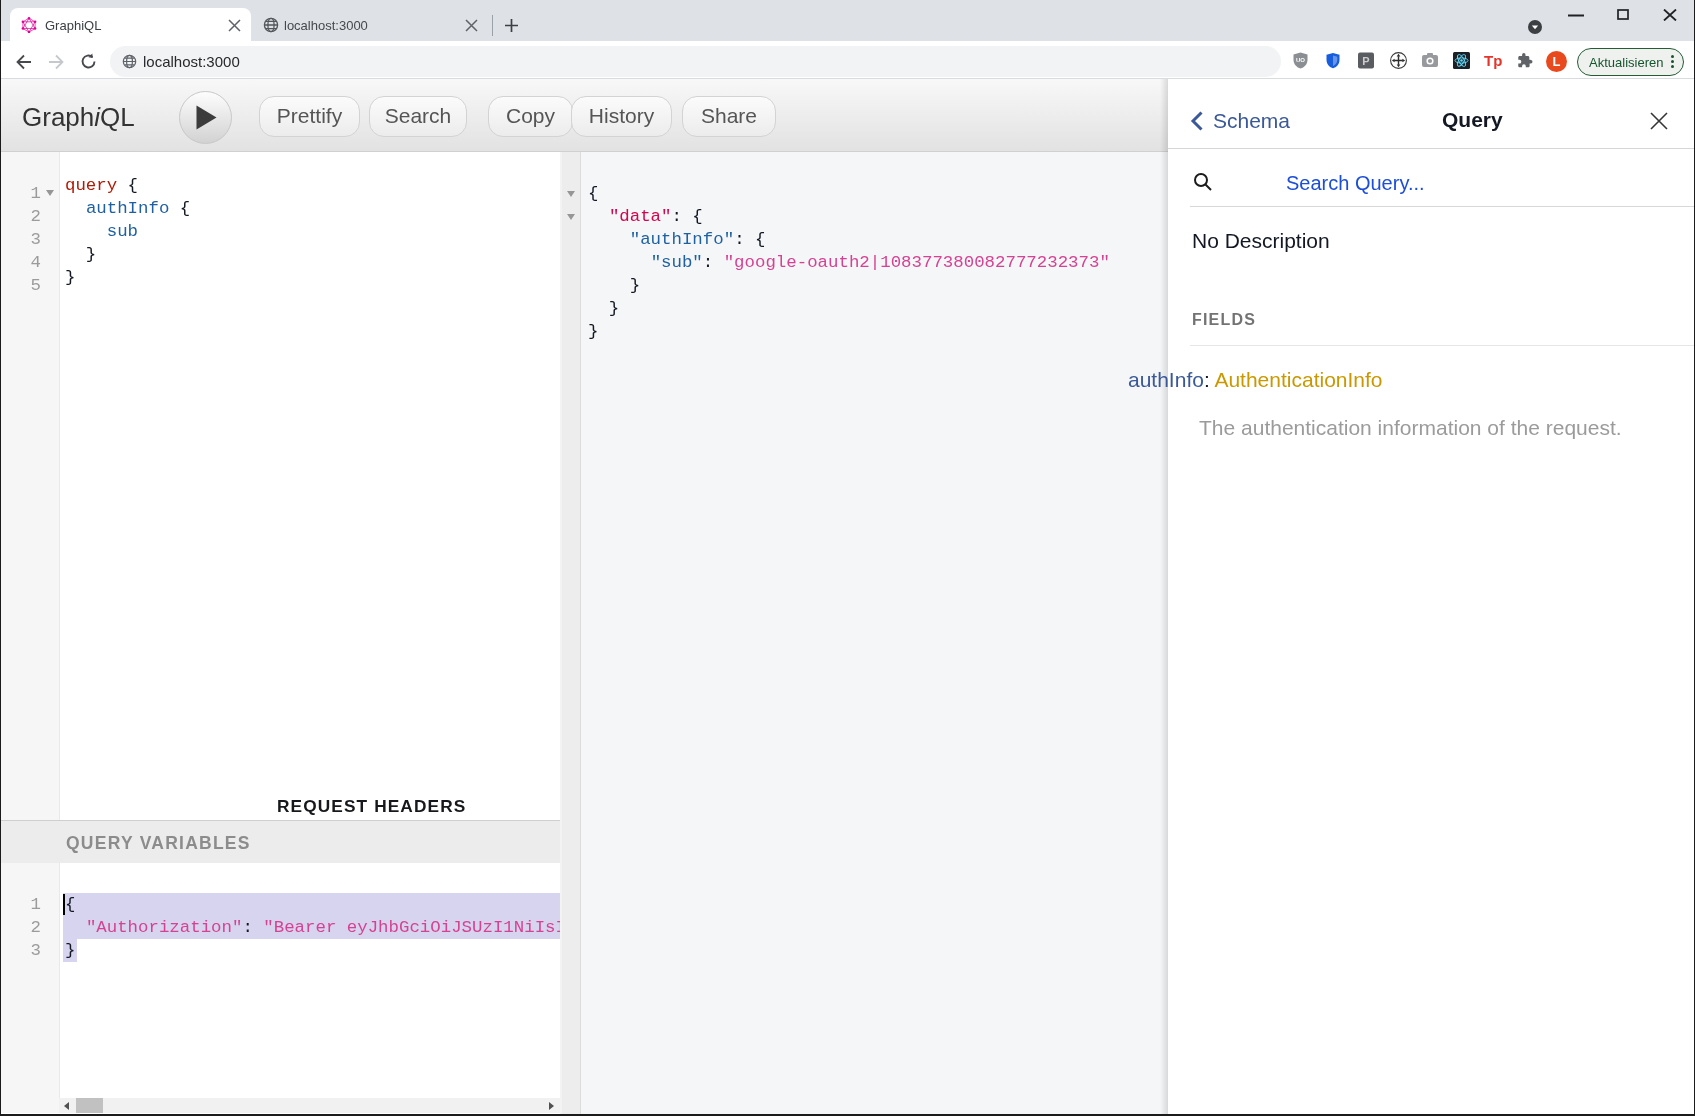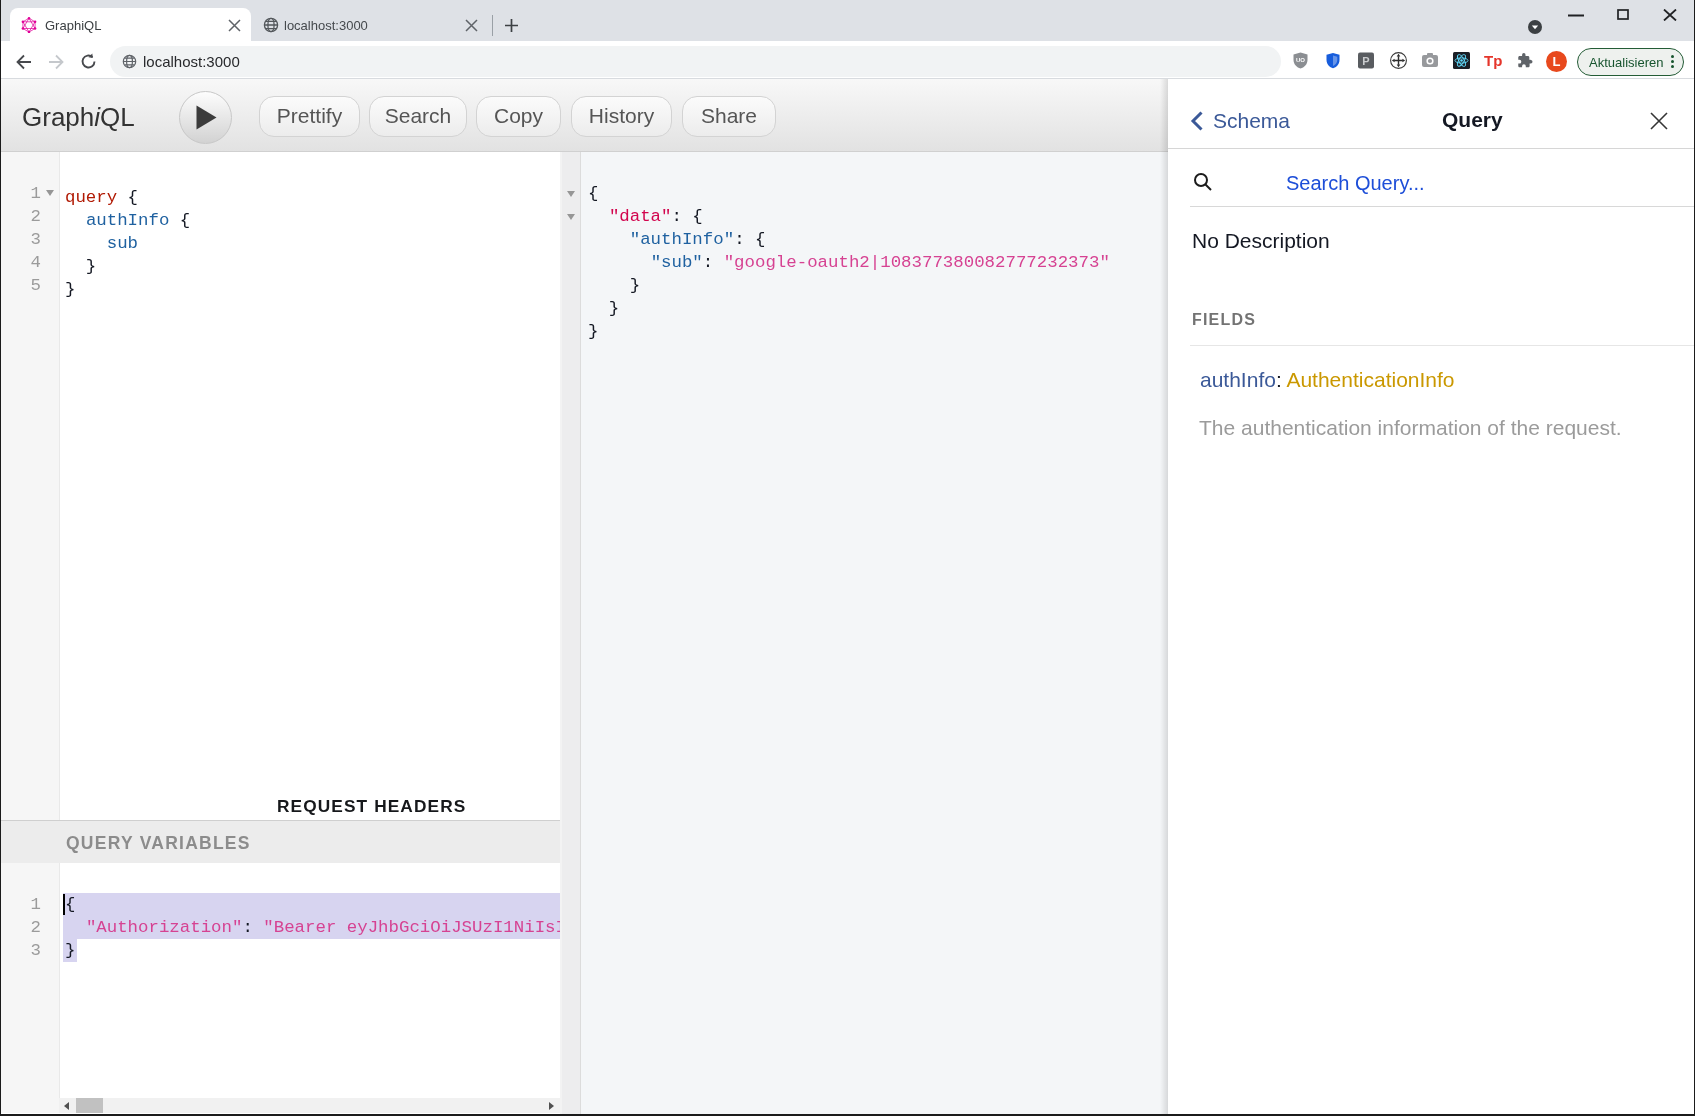--- a/index.html
+++ b/index.html
@@ -166,33 +166,33 @@
 <div class="abs" id="toolbarline"></div>
 
 <div class="abs" id="topbar"></div>
 <div class="abs" style="left:22px;top:102px;font-size:26px;color:#333;">Graph<em>i</em>QL</div>
 <div class="abs" style="left:178.5px;top:91px;width:51px;height:51px;border-radius:50%;border:1px solid #c8c8c8;background:linear-gradient(#fdfdfd,#d2d2d2);"></div>
 <svg class="abs" style="left:196px;top:105px;" width="21" height="25" viewBox="0 0 21 25">
   <path d="M0.5 0.5 L20.5 12.5 L0.5 24.5 Z" fill="#3b3b3b"></path>
 </svg>
 <div class="gqlbtn" style="left:259px;width:99px;">Prettify</div>
 <div class="gqlbtn" style="left:369px;width:96px;">Search</div>
-<div class="gqlbtn" style="left:476px;width:83px;">Copy</div>
+<div class="gqlbtn" style="left:488px;width:83px;">Copy</div>
 <div class="gqlbtn" style="left:571px;width:99px;">History</div>
 <div class="gqlbtn" style="left:682px;width:92px;">Share</div>
 
 <div class="abs" id="querypane"></div>
 <div class="abs" id="qgutter"></div>
 <pre class="abs mono linenum" style="left:0;top:182px;width:41px;">1
 2
 3
 4
 5</pre>
 <div class="abs foldarrow" style="left:46px;top:190px;"></div>
-<pre class="abs mono" style="left:65px;top:186px;"><span class="cm-kw">query</span><span class="cm-pun"> {</span>
+<pre class="abs mono" style="left:65px;top:174px;"><span class="cm-kw">query</span><span class="cm-pun"> {</span>
 <span class="cm-pun">  </span><span class="cm-prop">authInfo</span><span class="cm-pun"> {</span>
 <span class="cm-pun">    </span><span class="cm-prop">sub</span>
 <span class="cm-pun">  }</span>
 <span class="cm-pun">}</span></pre>
 
 <div class="abs" id="vartitle"></div>
 <div class="abs" style="left:66px;top:833px;font-size:17.5px;font-weight:bold;letter-spacing:1.25px;color:#8c8c8c;">QUERY VARIABLES</div>
 <div class="abs" style="left:277px;top:796px;font-size:17.3px;font-weight:bold;letter-spacing:1.1px;color:#16181b;">REQUEST HEADERS</div>
 <div class="abs" id="varpane"></div>
 <div class="abs" id="vgutter"></div>
@@ -238,18 +238,18 @@
 </svg>
 <svg class="abs" style="left:1193px;top:172px;" width="20" height="20" viewBox="0 0 20 20">
   <circle cx="8" cy="8" r="6" stroke="#1c1c1c" stroke-width="2" fill="none"></circle>
   <path d="M12.5 12.5 L18 18" stroke="#1c1c1c" stroke-width="2"></path>
 </svg>
 <div class="abs" style="left:1286px;top:172px;font-size:20px;color:#1d4ed8;">Search Query...</div>
 <div class="abs" style="left:1190px;top:206px;width:505px;height:1px;background:#d8d8d8;"></div>
 <div class="abs" style="left:1192px;top:229px;font-size:21px;color:#141823;">No Description</div>
 <div class="abs" style="left:1192px;top:311px;font-size:16px;font-weight:bold;letter-spacing:1.2px;color:#737373;">FIELDS</div>
 <div class="abs" style="left:1190px;top:345px;width:505px;height:1px;background:#e6e6e6;"></div>
-<div class="abs" style="left:1200px;top:368px;font-size:21px;"><span style="color:#3B5998;">authInfo</span><span style="color:#141823;">: </span><span style="color:#CA9800;">AuthenticationInfo</span></div>
+<div class="abs" style="left:1128px;top:368px;font-size:21px;"><span style="color:#3B5998;">authInfo</span><span style="color:#141823;">: </span><span style="color:#CA9800;">AuthenticationInfo</span></div>
 <div class="abs" style="left:1199px;top:416px;font-size:21px;color:#9b9b9b;">The authentication information of the request.</div>
 
 <div class="abs" id="bleft"></div>
 <div class="abs" id="bright"></div>
 <div class="abs" id="bbottom"></div>
 
 </body></html>

